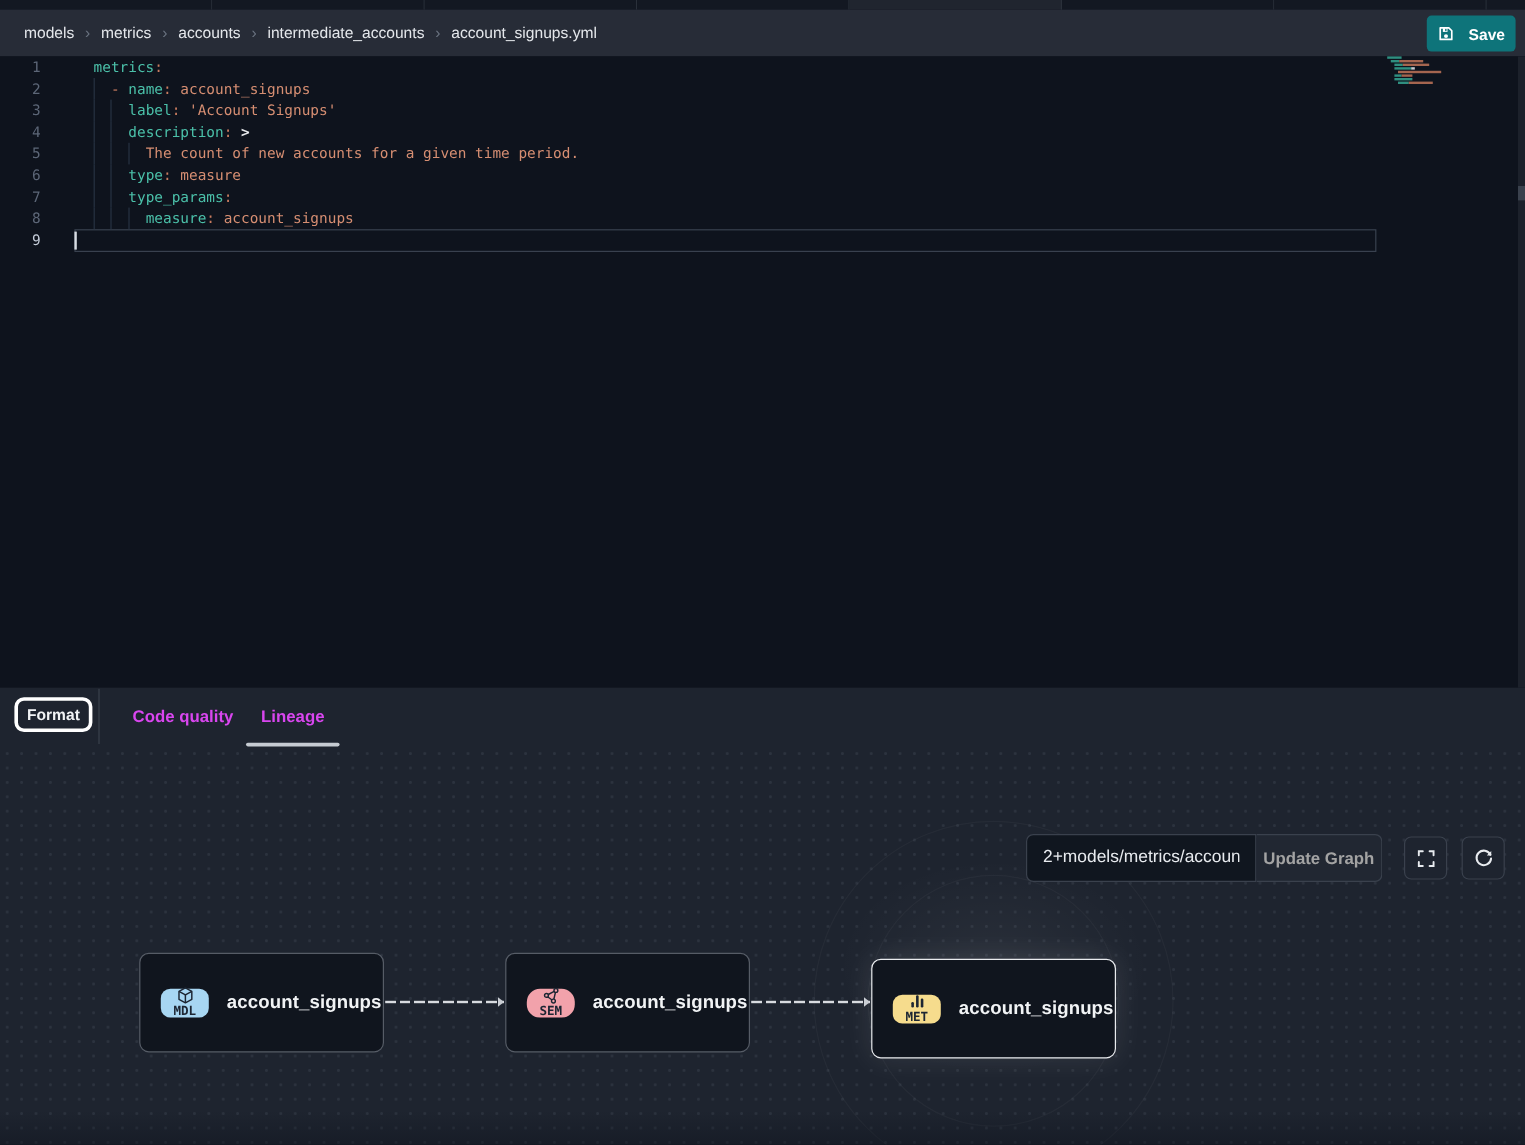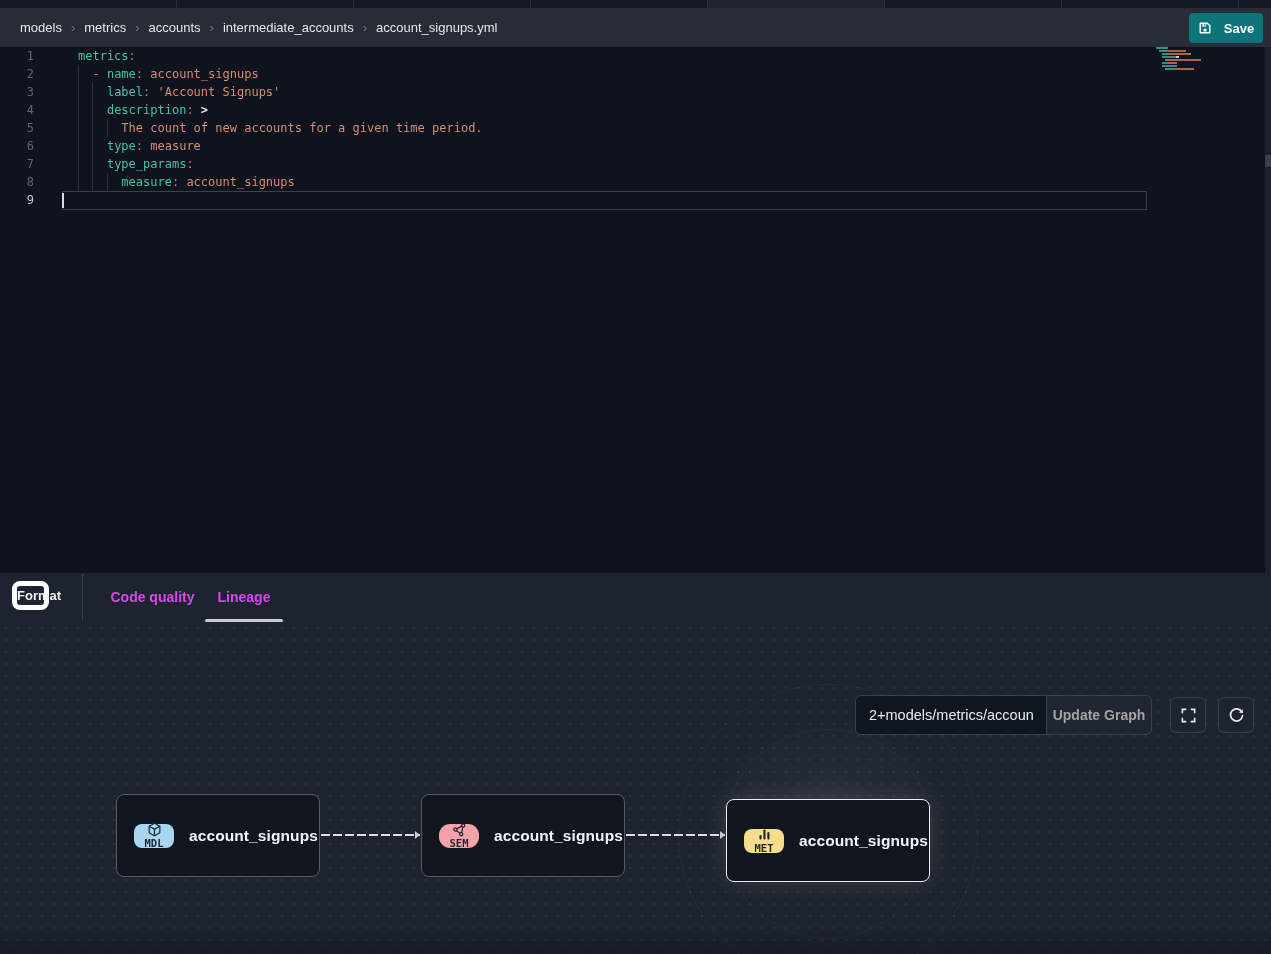--- a/index.html
+++ b/index.html
@@ -47,22 +47,22 @@
   .mm-row { height:2px; margin-bottom:1px; display:flex; }
   .mm-seg { height:2px; }
 
   
   #scrollbar { position:absolute; right:0; top:0; width:6px; height:526px; background:#1C212B; }
   #scroll-thumb { position:absolute; right:0; top:108px; width:6px; height:12px; background:#3A414D; }
 
   
   #panel { position:absolute; left:0; top:573px; width:1271px; height:381px; background:#1E242F; }
   #panel-header { position:absolute; left:0; top:0; width:1271px; height:49px; display:flex; align-items:center; }
-  #format-btn { position:absolute; left:12px; top:8px; width:37px; height:29px; background:transparent;
-                border:5px solid #ffffff; border-radius:8px; color:#F1F3F5; font-size:13px; font-weight:600;
+  #format-btn { position:absolute; left:12px; top:8px; width:65px; height:29px; background:transparent;
+                border:3px solid #ffffff; border-radius:8px; color:#F1F3F5; font-size:13px; font-weight:600;
                 cursor:pointer; font-family:"Liberation Sans", sans-serif; }
   #panel-divider { position:absolute; left:82px; top:1px; width:1px; height:46px; background:#3A414D; }
   .panel-tab { position:absolute; top:0; height:48px; display:flex; align-items:center; justify-content:center;
                color:#d946ef; font-size:14px; font-weight:600; cursor:pointer;text-align:right; }
   #tab-codequality { left:103px; width:99px; }
   #tab-lineage { left:205px; width:78px; }
   #tab-underline { position:absolute; left:205px; top:46px; width:78px; height:3px; background:#C6CBD2; border-radius:2px; }
 
   
   #canvas { position:absolute; left:0; top:49px; width:1271px; height:332px;

